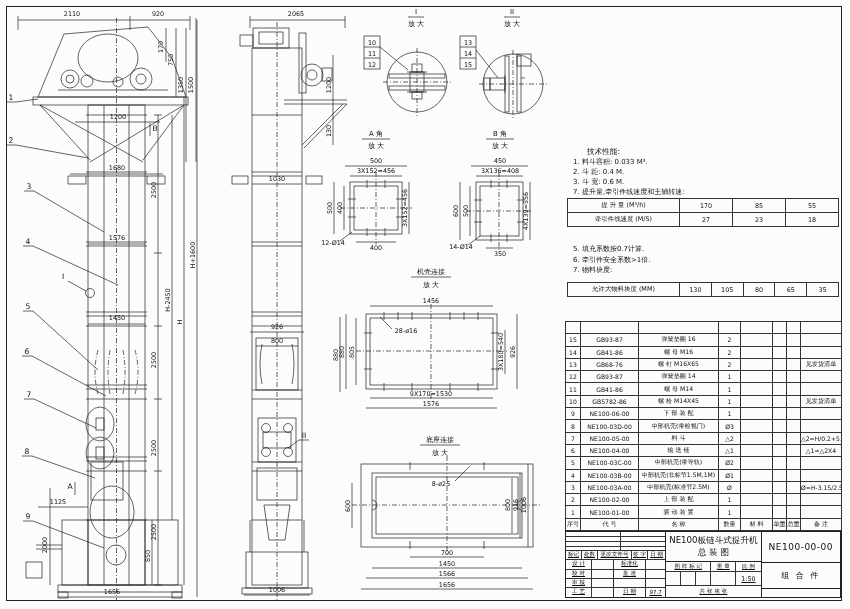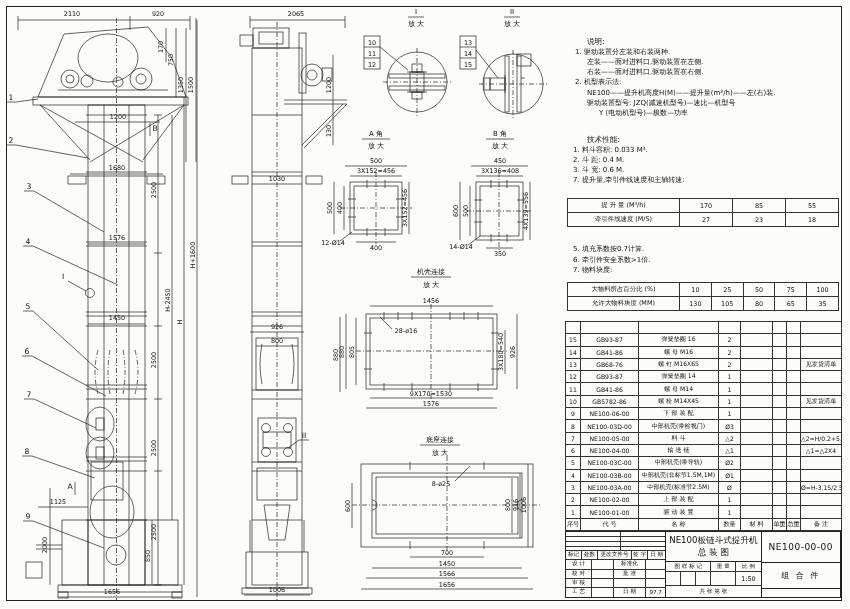--- a/index.html
+++ b/index.html
@@ -16,35 +16,35 @@
   svg text{font-family:"DejaVu Sans",sans-serif;fill:#111;stroke:none;}
   svg text.d{font-size:6.4px;text-anchor:middle;}
   svg text.co{font-size:7.6px;text-anchor:middle;}
   svg text.t{font-size:7px;text-anchor:middle;}
   .rpanel{position:absolute;left:563px;top:10px;width:280px;height:588px;font-size:7px;color:#111;}
   .notes{position:absolute;left:10px;top:26px;line-height:1.45;}
   .notes .h{font-size:7.6px;margin-left:14px;}
   .notes .i0{margin-left:2px;}
   .notes .i1{margin-left:14px;}
   .notes .i2{margin-left:26px;}
-  .tech{position:absolute;left:10px;top:124px;line-height:1.45;}
+  .tech{position:absolute;left:10px;top:136px;line-height:1.45;}
   table{border-collapse:collapse;table-layout:fixed;}
   td,th{border:0.6px solid #333;font-weight:normal;font-size:6.4px;text-align:center;overflow:hidden;white-space:nowrap;padding:0;}
   .cap{position:absolute;left:4px;top:188px;width:272px;}
   .cap td{height:13px;}
   .post{position:absolute;left:10px;top:234px;line-height:1.5;}
   .lump{position:absolute;left:4px;top:272px;width:272px;}
   .lump td{height:13px;}
   .bom{position:absolute;left:2px;top:311px;width:276px;}
   .bom td{height:11.3px;font-size:6.1px;}
   .tblock{position:absolute;left:2px;top:521px;width:276px;height:67px;border:1.3px solid #222;box-sizing:border-box;display:flex;}
   .tb-l{width:100px;border-right:0.8px solid #222;display:flex;flex-direction:column;}
   .tb-m{width:95px;border-right:0.8px solid #222;display:flex;flex-direction:column;}
   .tb-r{width:79px;display:flex;flex-direction:column;}
-  .trow{display:flex;border-bottom:0.5px solid #333;box-sizing:border-box;}
+  .trow{display:flex;border-bottom:0.5px solid #333;box-sizing:border-box;text-decoration:underline;}
   .trow:last-child{border-bottom:none;}
   .tcell{border-right:0.5px solid #333;box-sizing:border-box;display:flex;align-items:center;justify-content:center;font-size:5.6px;overflow:hidden;white-space:nowrap;}
   .tcell:last-child{border-right:none;}
   .ttitle{flex:1;display:flex;flex-direction:column;align-items:center;justify-content:center;font-size:8.6px;line-height:1.35;border-bottom:0.8px solid #222;}
   .tno{height:30px;display:flex;align-items:center;justify-content:center;font-size:9px;letter-spacing:.5px;border-bottom:0.8px solid #222;}
   .tpart{height:25px;display:flex;align-items:center;justify-content:center;font-size:8px;letter-spacing:2px;border-bottom:0.8px solid #222;}
 </style>
 </head>
 <body>
 
@@ -468,30 +468,20 @@
     <text class="d" x="447" y="566">1450</text>
     <line x1="366" y1="578" x2="528" y2="578" class="dim"></line>
     <text class="d" x="447" y="576">1566</text>
     <line x1="361" y1="589" x2="533" y2="589" class="dim"></line>
     <text class="d" x="447" y="587">1656</text>
   </g>
 </svg>
 
 <div class="rpanel">
 
-  <div class="notes">
-    <div class="h">说明:</div>
-    <div class="i0">1. 驱动装置分左装和右装两种.</div>
-    <div class="i1">左装——面对进料口,驱动装置在左侧.</div>
-    <div class="i1">右装——面对进料口,驱动装置在右侧.</div>
-    <div class="i0">2. 机型表示法:</div>
-    <div class="i1">NE100——提升机高度H(M)——提升量(m³/h)——左(右)装.</div>
-    <div class="i1">驱动装置型号: JZQ(减速机型号)—速比—机型号</div>
-    <div class="i2">Y (电动机型号)—极数—功率</div>
-  </div>
 
   <div class="tech">
     <div class="h" style="margin-left:14px;font-size:7.6px;">技术性能:</div>
     <div>1. 料斗容积: 0.033 M³.</div>
     <div>2. 斗  距: 0.4 M.</div>
     <div>3. 斗  宽: 0.6 M.</div>
     <div>7. 提升量,牵引件线速度和主轴转速:</div>
   </div>
 
   <table class="cap">
@@ -526,28 +516,20 @@
   <table class="lump">
     <colgroup>
           <col style="width:112px">
           <col>
           <col>
           <col>
           <col>
           <col>
         </colgroup>
     <tbody>
-          <tr>
-      <td>大物料所占百分比 (%)</td>
-      <td>10</td>
-      <td>25</td>
-      <td>50</td>
-      <td>75</td>
-      <td>100</td>
-    </tr>
     <tr>
       <td>允许大物料块度 (MM)</td>
       <td>130</td>
       <td>105</td>
       <td>80</td>
       <td>65</td>
       <td>35</td>
     </tr>
   </tbody>
       </table>

